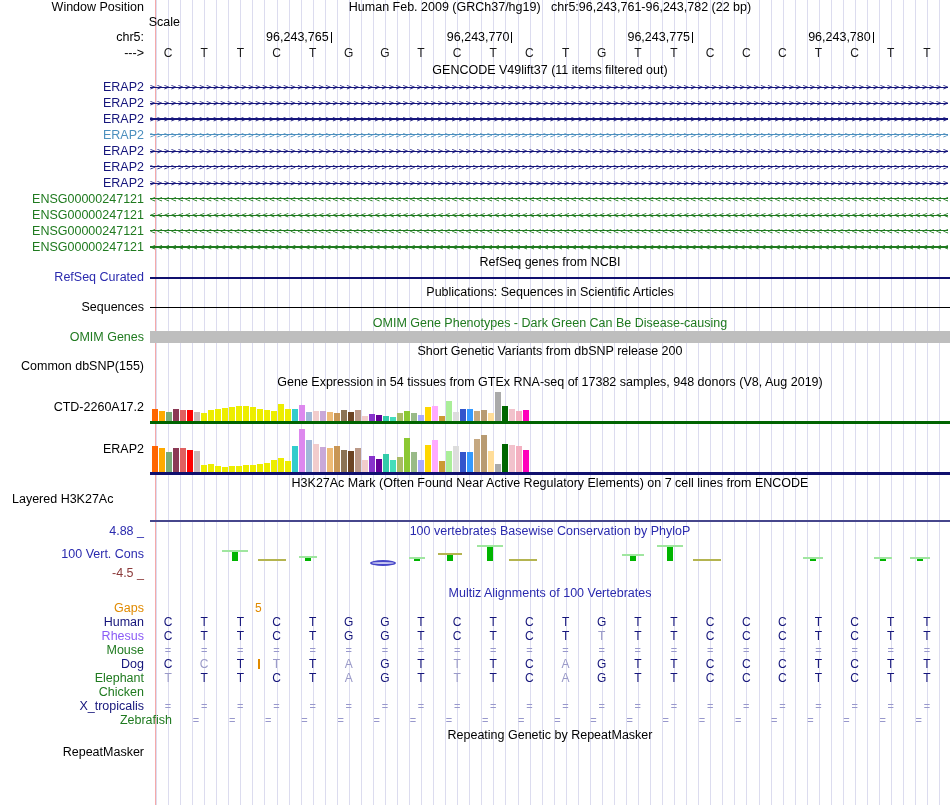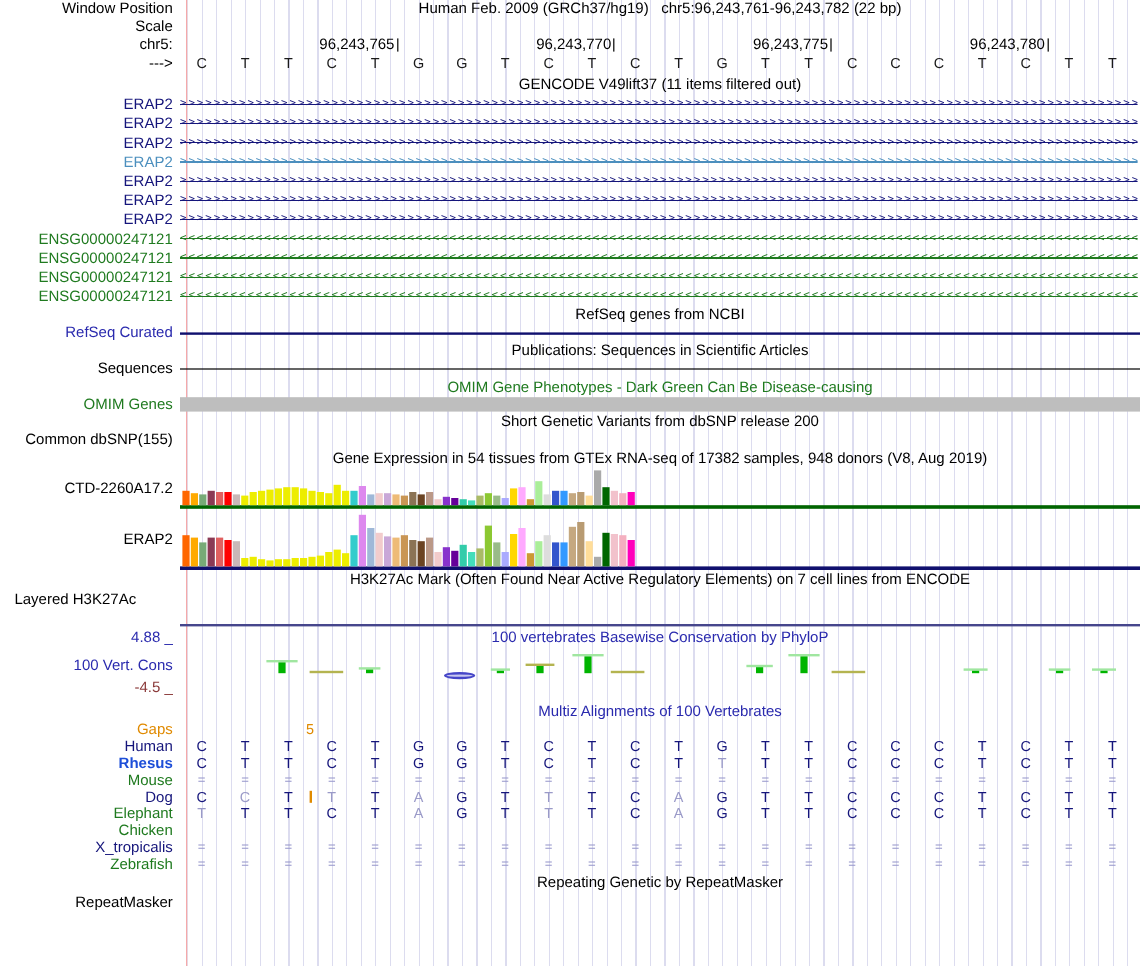--- a/index.html
+++ b/index.html
@@ -36,21 +36,21 @@
     <div class="row" style="height:15px;line-height:15px;">
       <div class="lbl">Window Position</div>
       <div class="trk">
         <div class="title">
           <span>Human Feb. 2009 (GRCh37/hg19)</span>&nbsp;&nbsp;
           <span>chr5:96,243,761-96,243,782 (22 bp)</span>
         </div>
       </div>
     </div>
 
-    <div class="row" style="height:15px;line-height:15px;">
+    <div class="row" style="height:15px;line-height:15px;padding-left:36px;">
       <div class="lbl">Scale</div>
     </div>
 
     <div class="row" style="height:15px;line-height:15px;">
       <div class="lbl">chr5:</div>
       <div class="trk" id="coord-track">
           <div class="numlab" style="left: 38.6818px;">96,243,765</div>
           <div class="tick" style="left: 180.682px; top: 2px; height: 11px;"></div>
           <div class="numlab" style="left: 219.364px;">96,243,770</div>
           <div class="tick" style="left: 361.364px; top: 2px; height: 11px;"></div>
@@ -429,21 +429,21 @@
             <span class="baseletter" style="left: 560.114px; color: rgb(21, 21, 123);">C</span>
             <span class="baseletter" style="left: 596.25px; color: rgb(21, 21, 123);">C</span>
             <span class="baseletter" style="left: 632.386px; color: rgb(21, 21, 123);">C</span>
             <span class="baseletter" style="left: 668.523px; color: rgb(21, 21, 123);">T</span>
             <span class="baseletter" style="left: 704.659px; color: rgb(21, 21, 123);">C</span>
             <span class="baseletter" style="left: 740.795px; color: rgb(21, 21, 123);">T</span>
             <span class="baseletter" style="left: 776.932px; color: rgb(21, 21, 123);">T</span>
           </div>
         </div>
         <div class="row" style="height: 14px; line-height: 14px;">
-          <div class="lbl" style="color: #1d4ed8; font-weight: bold;">Rhesus</div>
+          <div class="lbl" style="color: #8b5cf6;">Rhesus</div>
           <div class="trk" style="font-size: 12px;">
             <span class="baseletter" style="left: 18.0682px; color: rgb(21, 21, 123);">C</span>
             <span class="baseletter" style="left: 54.2045px; color: rgb(21, 21, 123);">T</span>
             <span class="baseletter" style="left: 90.3409px; color: rgb(21, 21, 123);">T</span>
             <span class="baseletter" style="left: 126.477px; color: rgb(21, 21, 123);">C</span>
             <span class="baseletter" style="left: 162.614px; color: rgb(21, 21, 123);">T</span>
             <span class="baseletter" style="left: 198.75px; color: rgb(21, 21, 123);">G</span>
             <span class="baseletter" style="left: 234.886px; color: rgb(21, 21, 123);">G</span>
             <span class="baseletter" style="left: 271.023px; color: rgb(21, 21, 123);">T</span>
             <span class="baseletter" style="left: 307.159px; color: rgb(21, 21, 123);">C</span>
@@ -568,21 +568,21 @@
             <span class="baseletter" style="left: 523.977px; color: rgb(152, 152, 204);">=</span>
             <span class="baseletter" style="left: 560.114px; color: rgb(152, 152, 204);">=</span>
             <span class="baseletter" style="left: 596.25px; color: rgb(152, 152, 204);">=</span>
             <span class="baseletter" style="left: 632.386px; color: rgb(152, 152, 204);">=</span>
             <span class="baseletter" style="left: 668.523px; color: rgb(152, 152, 204);">=</span>
             <span class="baseletter" style="left: 704.659px; color: rgb(152, 152, 204);">=</span>
             <span class="baseletter" style="left: 740.795px; color: rgb(152, 152, 204);">=</span>
             <span class="baseletter" style="left: 776.932px; color: rgb(152, 152, 204);">=</span>
           </div>
         </div>
-        <div class="row" style="height: 14px; line-height: 14px;">
+        <div class="row" style="height: 14px; line-height: 14px; padding-left: 28px;">
           <div class="lbl" style="color: rgb(31, 122, 31);">Zebrafish</div>
           <div class="trk" style="font-size: 11px;">
             <span class="baseletter" style="left: 18.0682px; color: rgb(152, 152, 204);">=</span>
             <span class="baseletter" style="left: 54.2045px; color: rgb(152, 152, 204);">=</span>
             <span class="baseletter" style="left: 90.3409px; color: rgb(152, 152, 204);">=</span>
             <span class="baseletter" style="left: 126.477px; color: rgb(152, 152, 204);">=</span>
             <span class="baseletter" style="left: 162.614px; color: rgb(152, 152, 204);">=</span>
             <span class="baseletter" style="left: 198.75px; color: rgb(152, 152, 204);">=</span>
             <span class="baseletter" style="left: 234.886px; color: rgb(152, 152, 204);">=</span>
             <span class="baseletter" style="left: 271.023px; color: rgb(152, 152, 204);">=</span>

